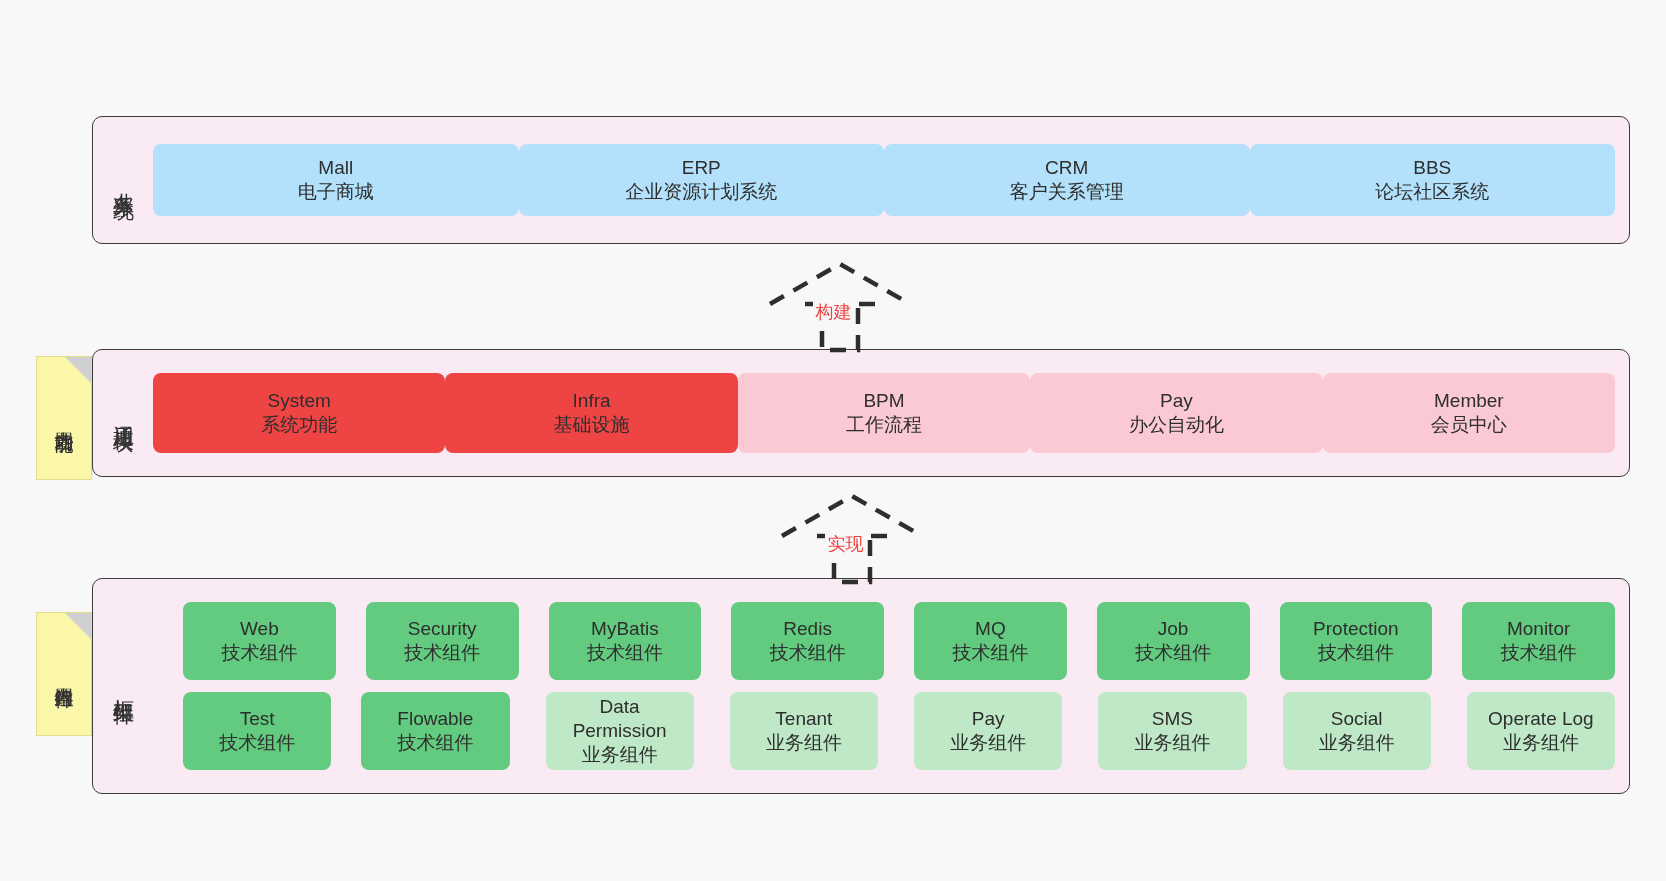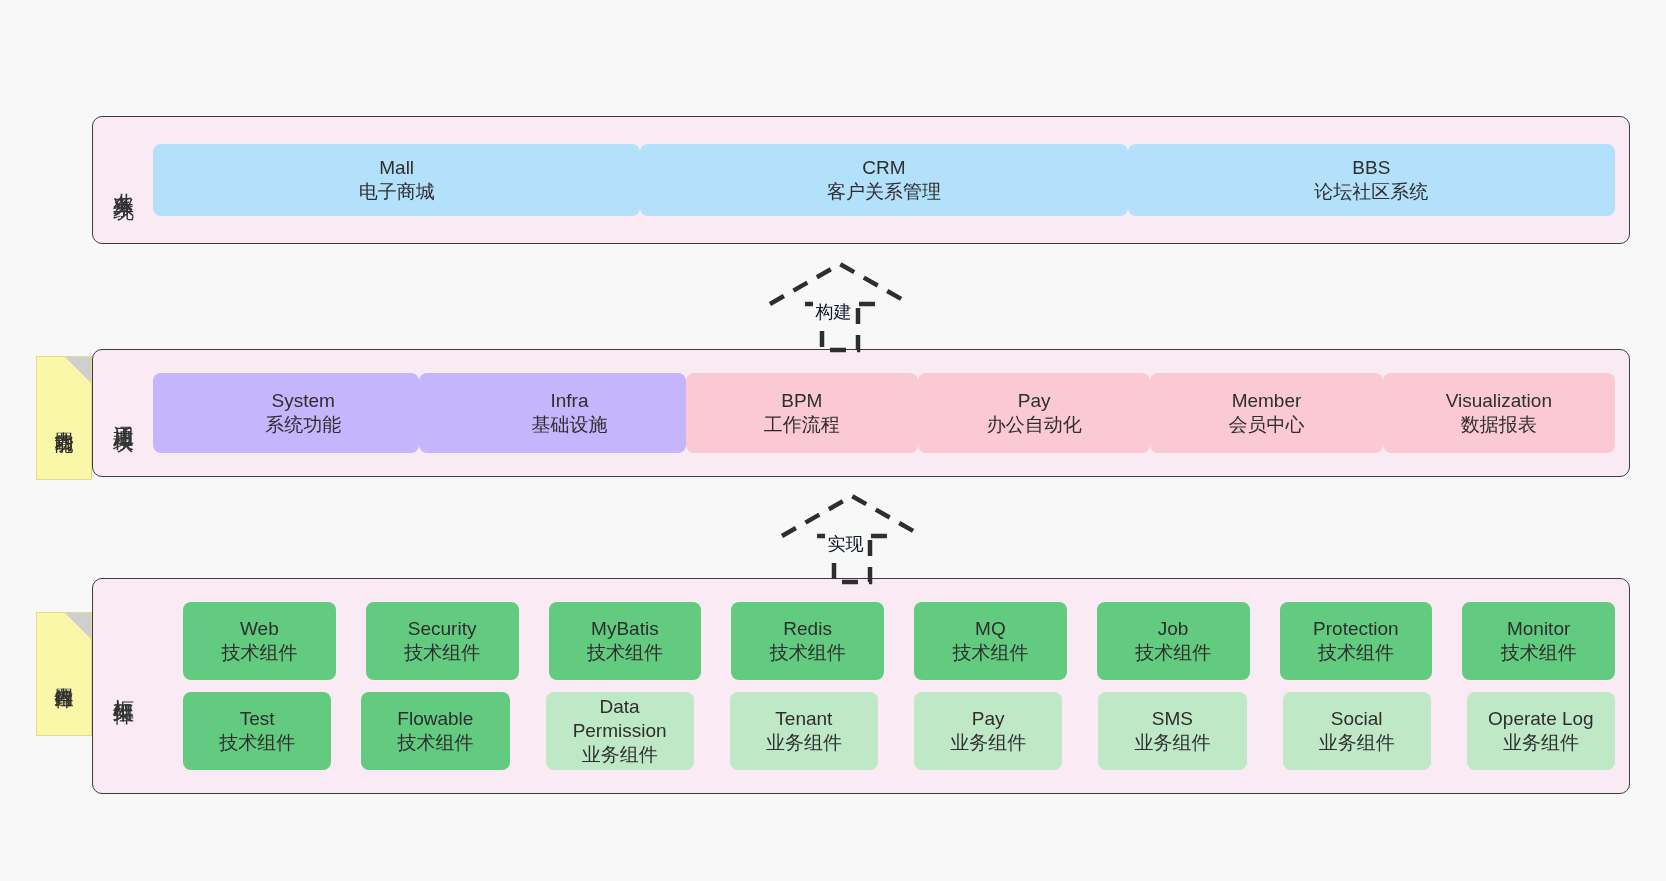--- a/index.html
+++ b/index.html
@@ -73,21 +73,21 @@
     color: #2e2e2e;
     box-sizing: border-box;
     padding: 4px 6px;
     min-width: 0;
   }
   .cell .cell-title { white-space: normal; }
   .cell .cell-sub  { white-space: nowrap; }
 
   
   .c-blue        { background: #b3e0fb; }
-  .c-red         { background: #c4b5fd; padding-left: 40px; }
+  .c-red         { background: #ef4444; }
   .c-pink        { background: #fbc9d4; }
   .c-green       { background: #62cb7f; margin-left: 30px; }
   .c-lightgreen  { background: #bfe8c7; margin-left: 36px; }
 
   
   #layer-business { left: 92px;  top: 116px; width: 1538px; height: 128px; }
   #layer-modules  { left: 92px;  top: 349px; width: 1538px; height: 128px; }
   #layer-frame    { left: 92px;  top: 578px; width: 1538px; height: 216px; }
 
   #layer-business .cell { height: 72px; }
@@ -132,41 +132,45 @@
   }
   .arrow svg { display: block; overflow: visible; }
   .arrow-label {
     position: absolute;
     left: 50%;
     transform: translateX(-50%);
     top: 42px;
     background: #f8f8f8;
     padding: 0 3px;
     font-size: 18px;
-    color: #0f172a;
+    color: #ef4444;
     white-space: nowrap;
     user-select: none;
   }
   #arrow-build     { left: 760px; top: 258px; }
   #arrow-implement { left: 772px; top: 490px; }
   #arrow-build .arrow-label     { left: 46%; }
   #arrow-implement .arrow-label { left: 46%; }
 </style>
 </head>
 <body>
 
 <div class="layer" id="layer-business">
   <div class="layer-title">业务系统</div>
   <div class="layer-body">
       <div class="row">
         <div class="cell c-blue">
           <div class="cell-title">Mall</div>
           <div class="cell-sub">电子商城</div>
         </div>
         <div class="cell c-blue">
+          <div class="cell-title">ERP</div>
+          <div class="cell-sub">企业资源计划系统</div>
+        </div>
+        <div class="cell c-blue">
           <div class="cell-title">CRM</div>
           <div class="cell-sub">客户关系管理</div>
         </div>
         <div class="cell c-blue">
           <div class="cell-title">BBS</div>
           <div class="cell-sub">论坛社区系统</div>
         </div>
       </div>
     </div>
 </div>
@@ -188,24 +192,20 @@
           <div class="cell-sub">工作流程</div>
         </div>
         <div class="cell c-pink">
           <div class="cell-title">Pay</div>
           <div class="cell-sub">办公自动化</div>
         </div>
         <div class="cell c-pink">
           <div class="cell-title">Member</div>
           <div class="cell-sub">会员中心</div>
         </div>
-        <div class="cell c-pink">
-          <div class="cell-title">Visualization</div>
-          <div class="cell-sub">数据报表</div>
-        </div>
       </div>
     </div>
 </div>
 
 <div class="layer" id="layer-frame">
   <div class="layer-title">框架组件</div>
   <div class="layer-body">
       <div class="row">
         <div class="cell c-green">
           <div class="cell-title">Web</div>

